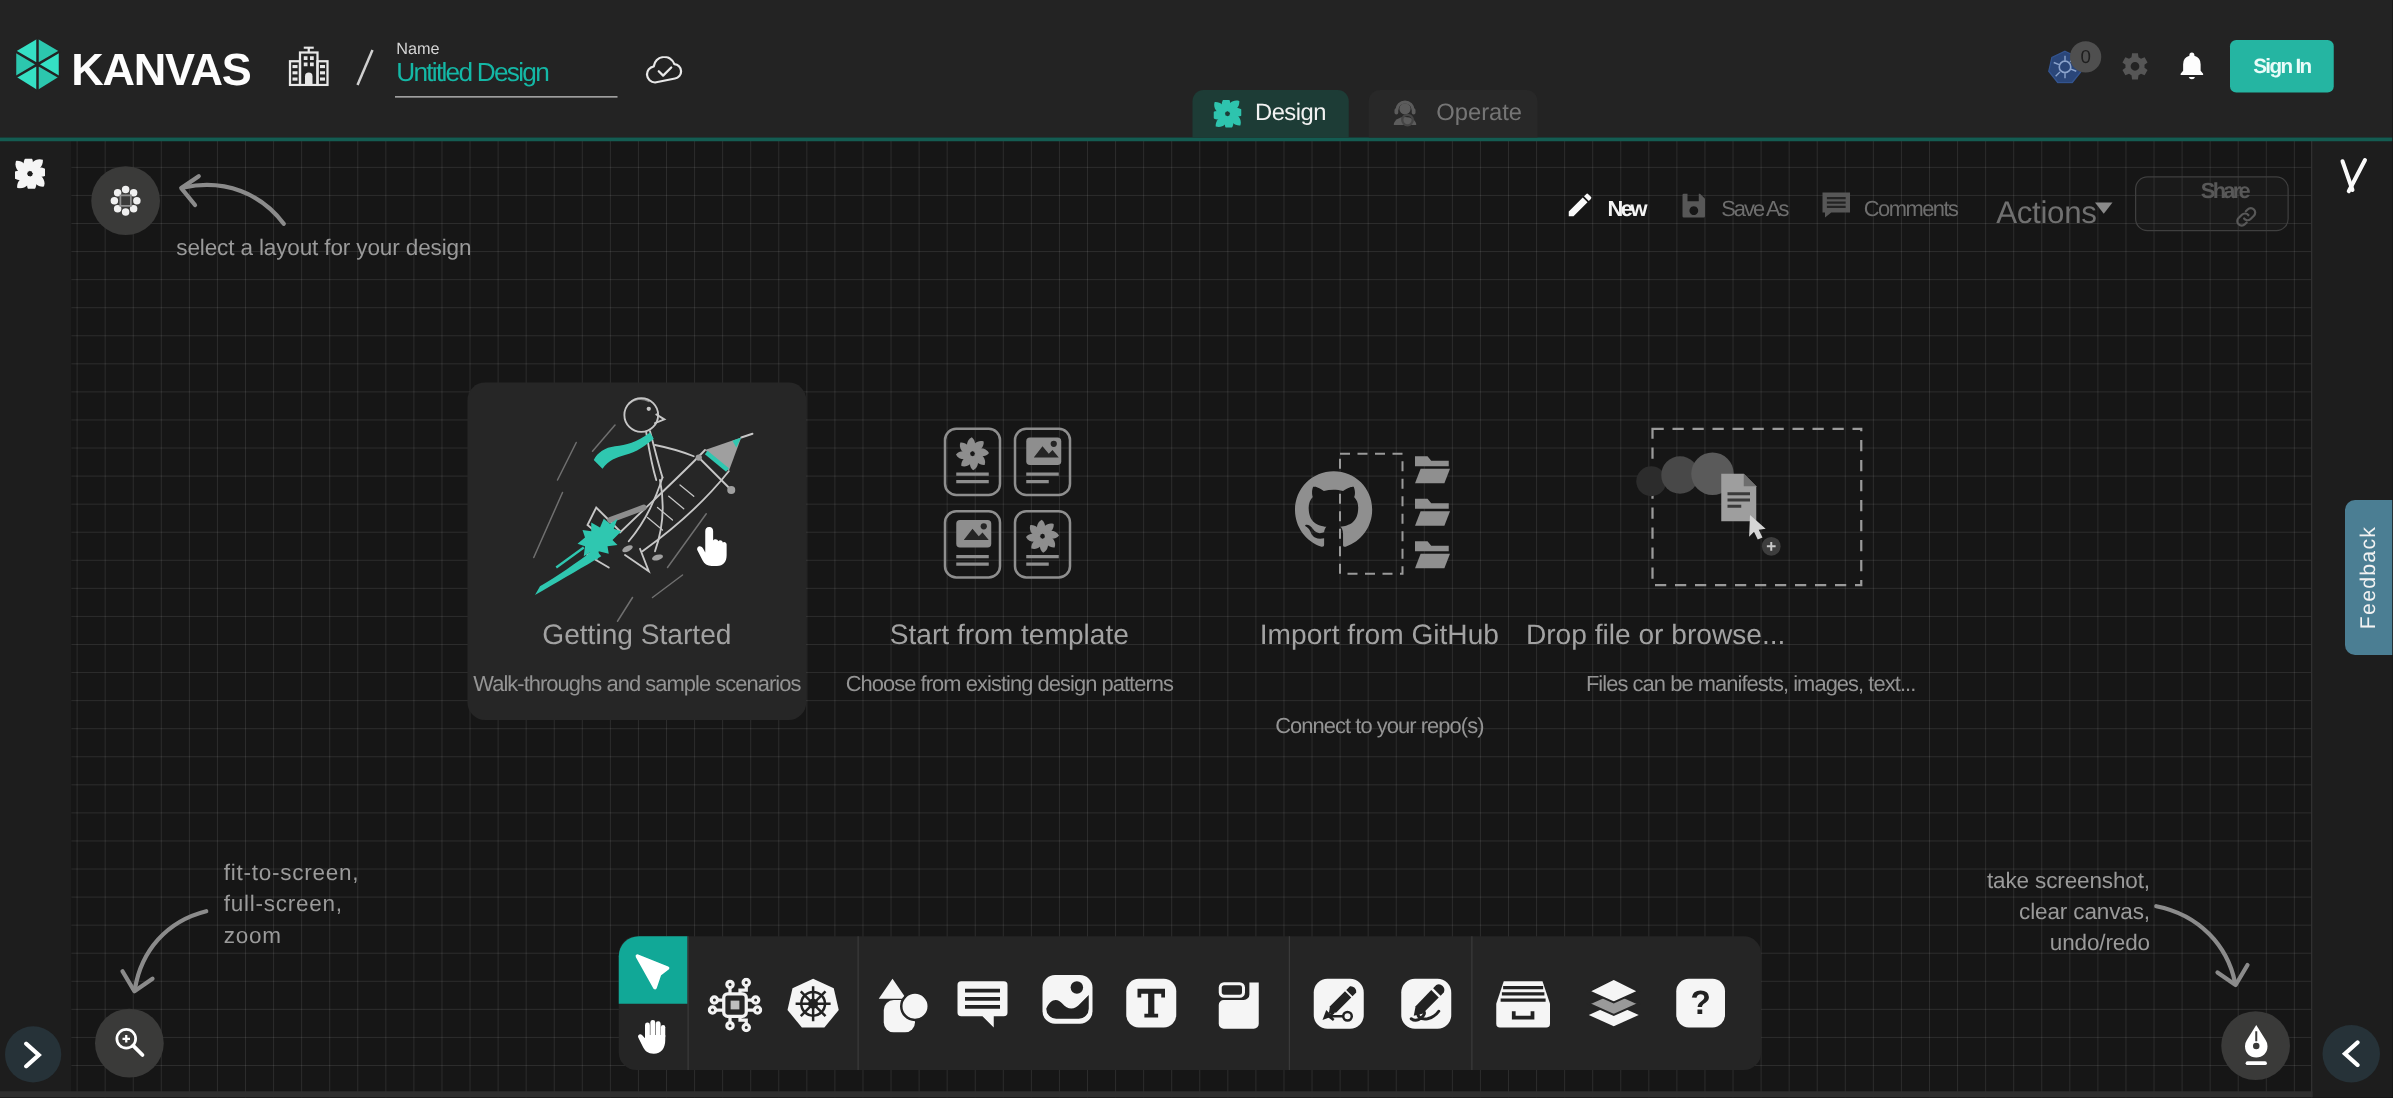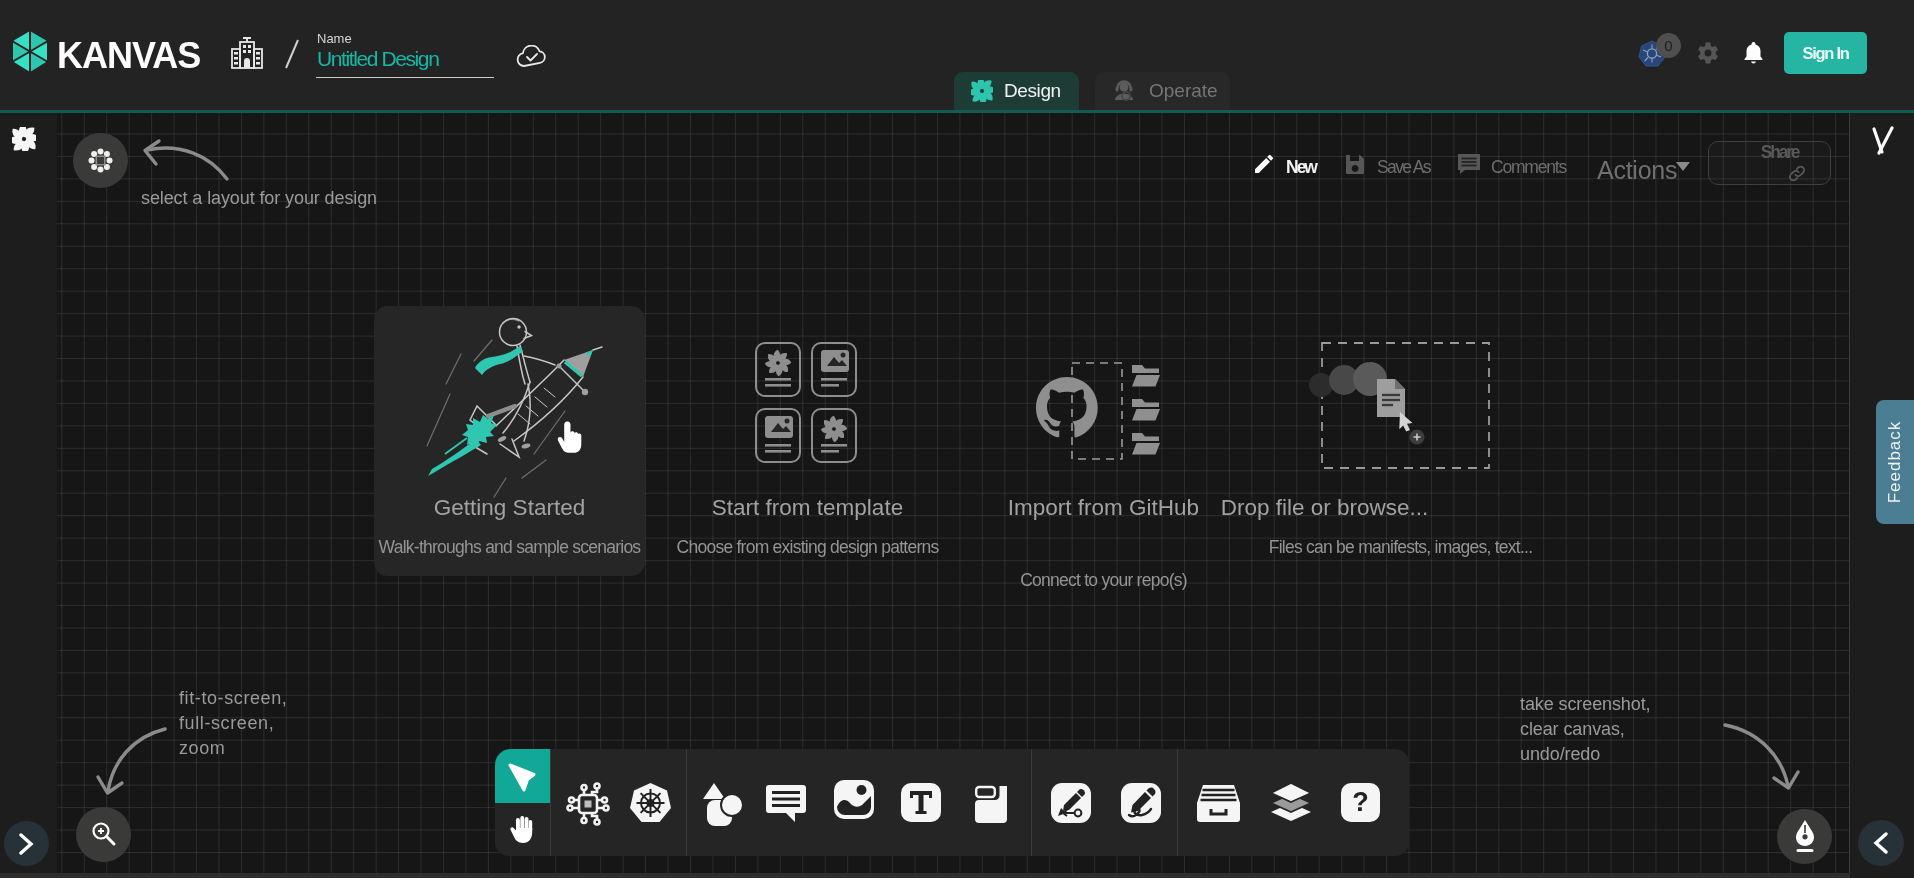--- a/index.html
+++ b/index.html
@@ -501,21 +501,21 @@
     <path d="M23 24 L3 33 l20 9 20-9 z" fill="#f5f5f5"></path>
     <path d="M23 15 L3 24 l20 9 20-9 z" fill="#9a9a9a" stroke="#252525" stroke-width="1.6"></path>
     <path d="M23 4 L3 14 l20 9 20-9 z" fill="#f5f5f5" stroke="#252525" stroke-width="1.6"></path>
   </svg>
 
   <svg class="abs" style="left:1340px; top:782px;" width="41" height="41" viewBox="0 0 41 41">
     <rect x="1" y="1" width="39" height="39" rx="10" fill="#f5f5f5"></rect>
     <text x="20.5" y="29" font-family="Liberation Sans, sans-serif" font-size="27" font-weight="bold" fill="#222" text-anchor="middle">?</text>
   </svg>
 
-  <div class="abs helptxt" style="left:1520px; top:692px; width:200px; ">take screenshot,<br>clear canvas,<br>undo/redo</div>
+  <div class="abs helptxt" style="left:1520px; top:692px; width:200px; text-align:right;">take screenshot,<br>clear canvas,<br>undo/redo</div>
   <svg class="abs" style="left:1720px; top:712px;" width="85" height="85" viewBox="0 0 85 85">
     <path d="M5 13 C 40 20 62 45 68 74" fill="none" stroke="#8b8b8b" stroke-width="3.4" stroke-linecap="round"></path>
     <path d="M78 60 L68.5 76 L54 66" fill="none" stroke="#8b8b8b" stroke-width="3.4" stroke-linecap="round" stroke-linejoin="round"></path>
   </svg>
   <div class="circbtn" style="left:1777px; top:809px; width:55px; height:55px;"></div>
   <svg class="abs" style="left:1790px; top:819px;" width="30" height="34" viewBox="0 0 30 34">
     <path d="M15 1 L22.5 13 A8.8 8.8 0 0 1 24 18 C 24 23.5 20 27 15 27 C 10 27 6 23.5 6 18 A8.8 8.8 0 0 1 7.5 13 Z M15 15.2 a2.6 2.6 0 1 1 0 5.2 a2.6 2.6 0 0 1 0-5.2 z" fill="#fff" fill-rule="evenodd"></path>
     <path d="M15 6 V14" stroke="#3a3a39" stroke-width="1.6"></path>
     <rect x="6.5" y="30" width="17" height="3" rx="1.5" fill="#fff"></rect>
   </svg>

